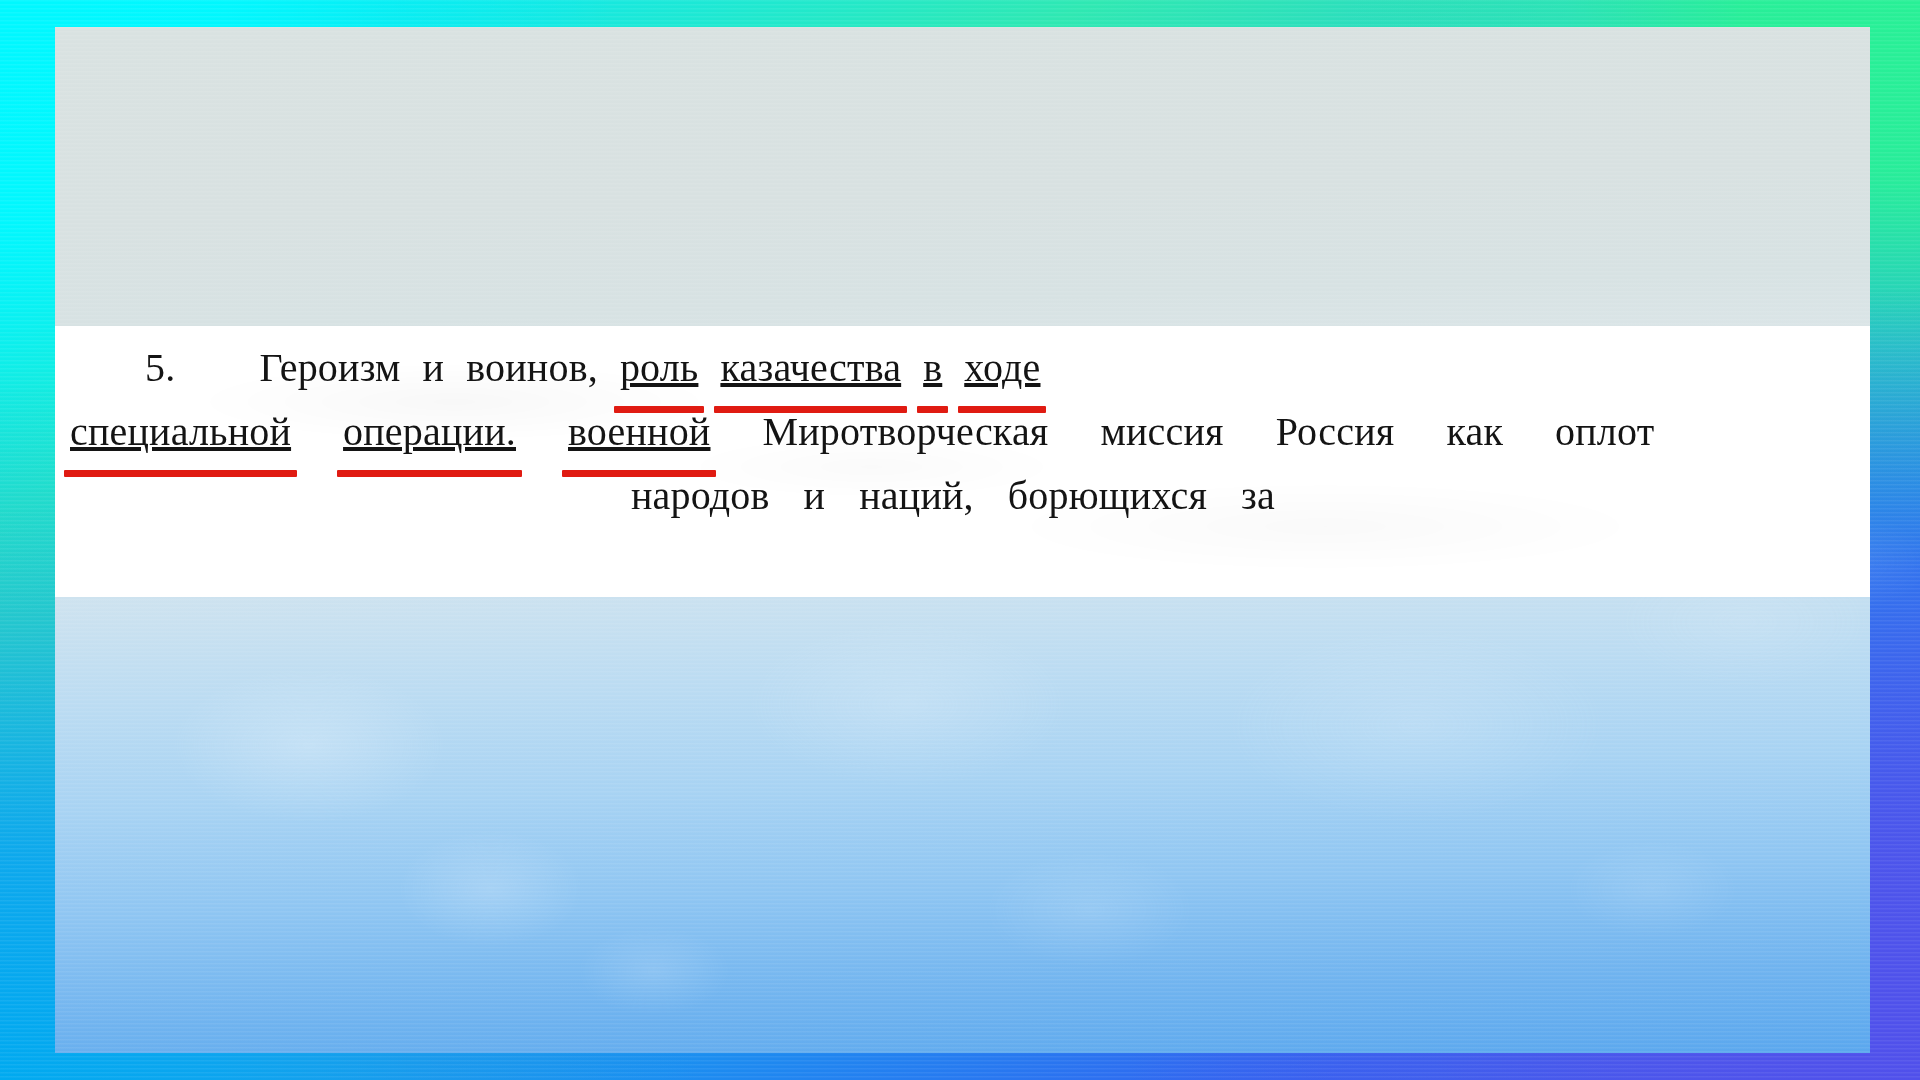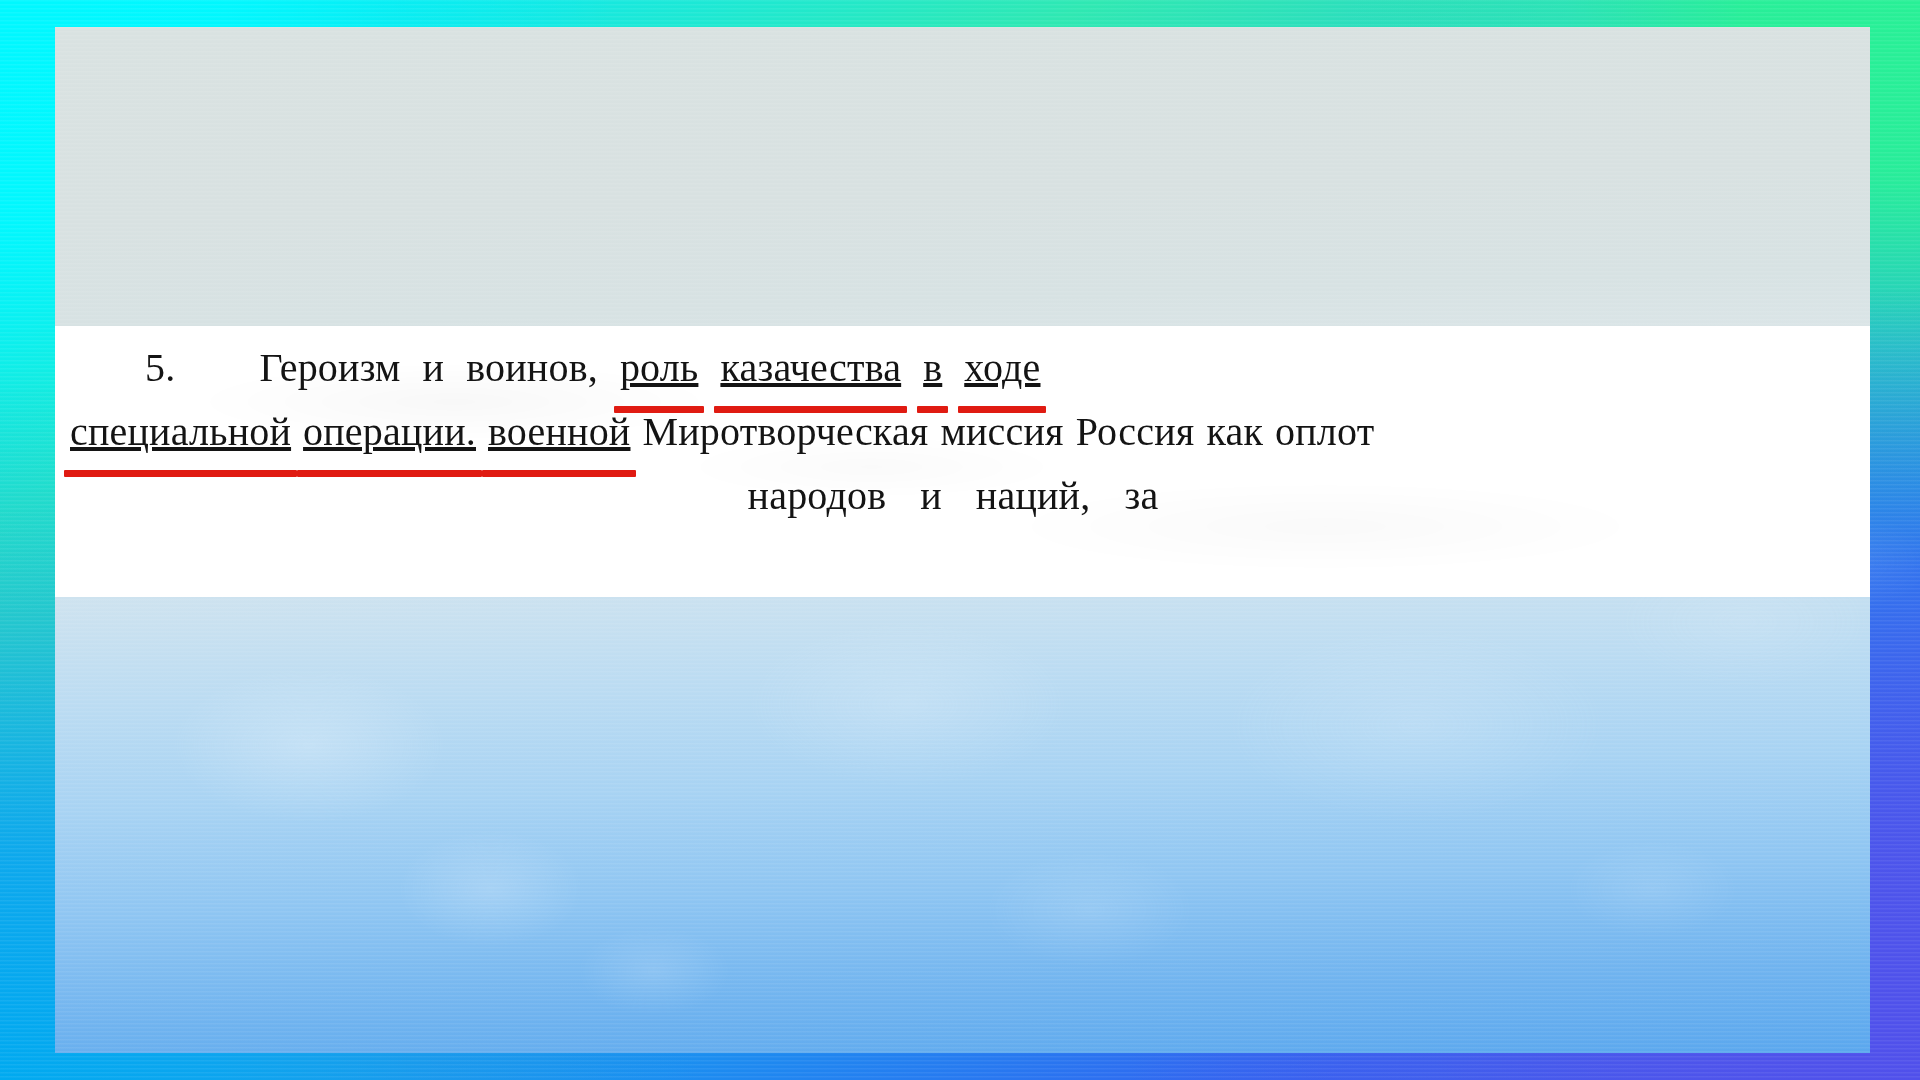--- a/index.html
+++ b/index.html
@@ -188,21 +188,21 @@
   }
 
   
   #doc-line-1 {
     padding-left: 75px;
   }
   #doc-line-1 .marker { margin-right: 84px; }
   #doc-line-1 .w { margin-right: 22px; }
   #doc-line-1 .w.last { margin-right: 0; }
 
-  #doc-line-2 { padding-left: 0px; }
+  #doc-line-2 { padding-left: 0px; gap: 40px; }
   #doc-line-2 .w { margin-right: 12px; }
 
   #doc-line-3 { padding-left: 0px; justify-content: center; }
   #doc-line-3 .w { margin-right: 34px; }
 
   .underline-red {
     position: relative;
     text-decoration: underline;
   }
   .underline-red::after {
@@ -262,20 +262,21 @@
           <span class="w">миссия</span>
           <span class="w">Россия</span>
           <span class="w">как</span>
           <span class="w last">оплот</span>
         </div>
 
         <div class="doc-line" id="doc-line-3">
           <span class="w">народов</span>
           <span class="w">и</span>
           <span class="w">наций,</span>
+          <span class="w">борющихся</span>
           <span class="w">за</span>
         </div>
 
       </div>
     </div>
   </div>
 
 </div>
 
 </body></html>

